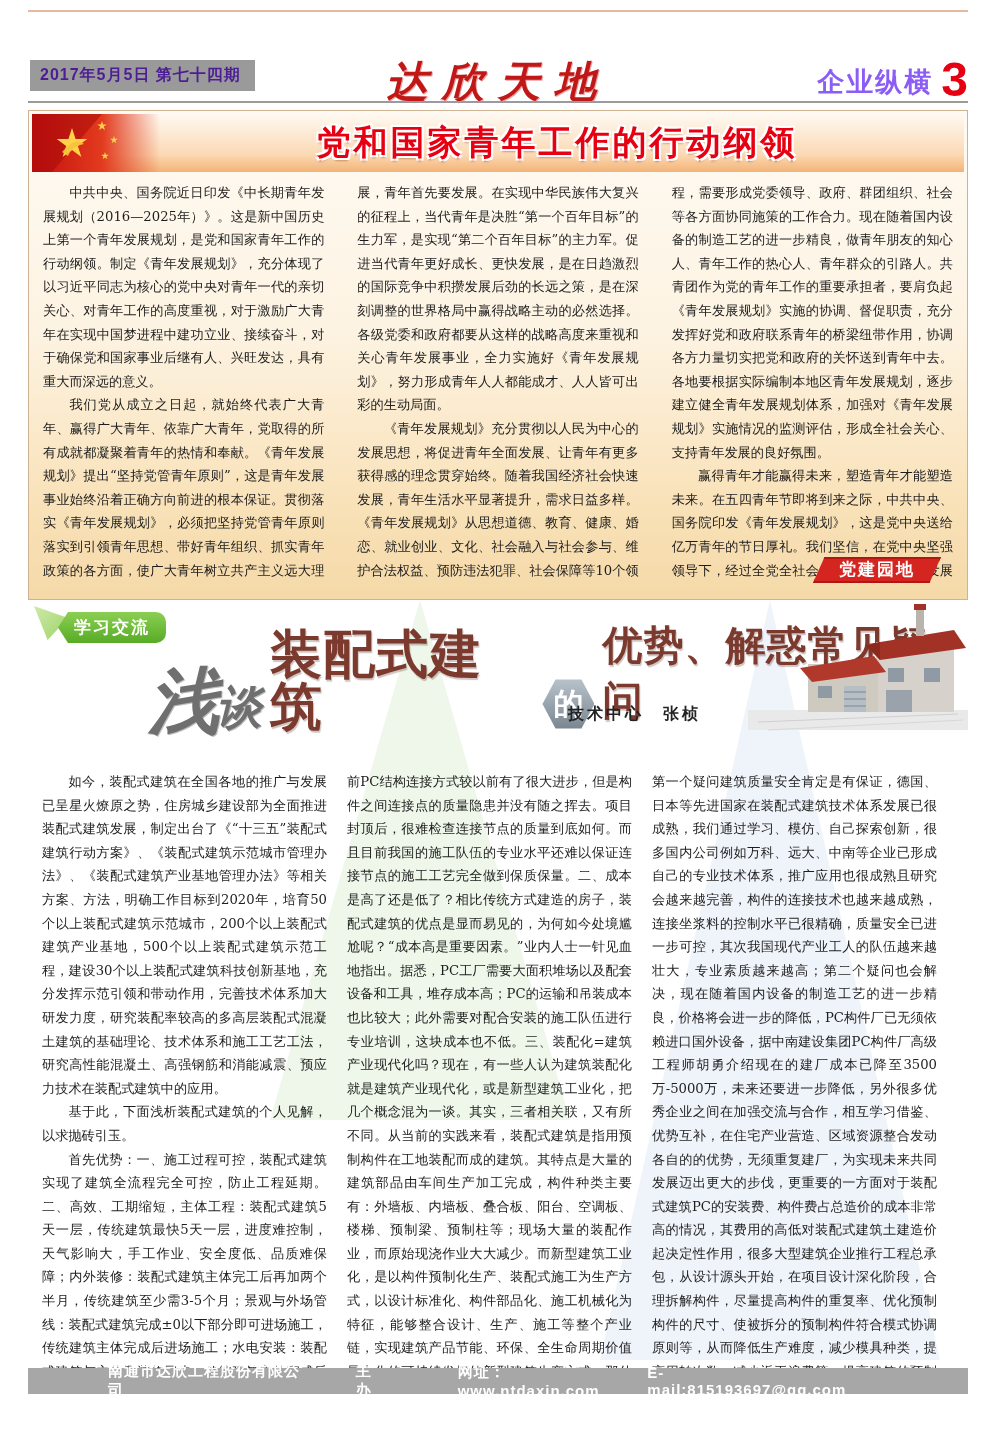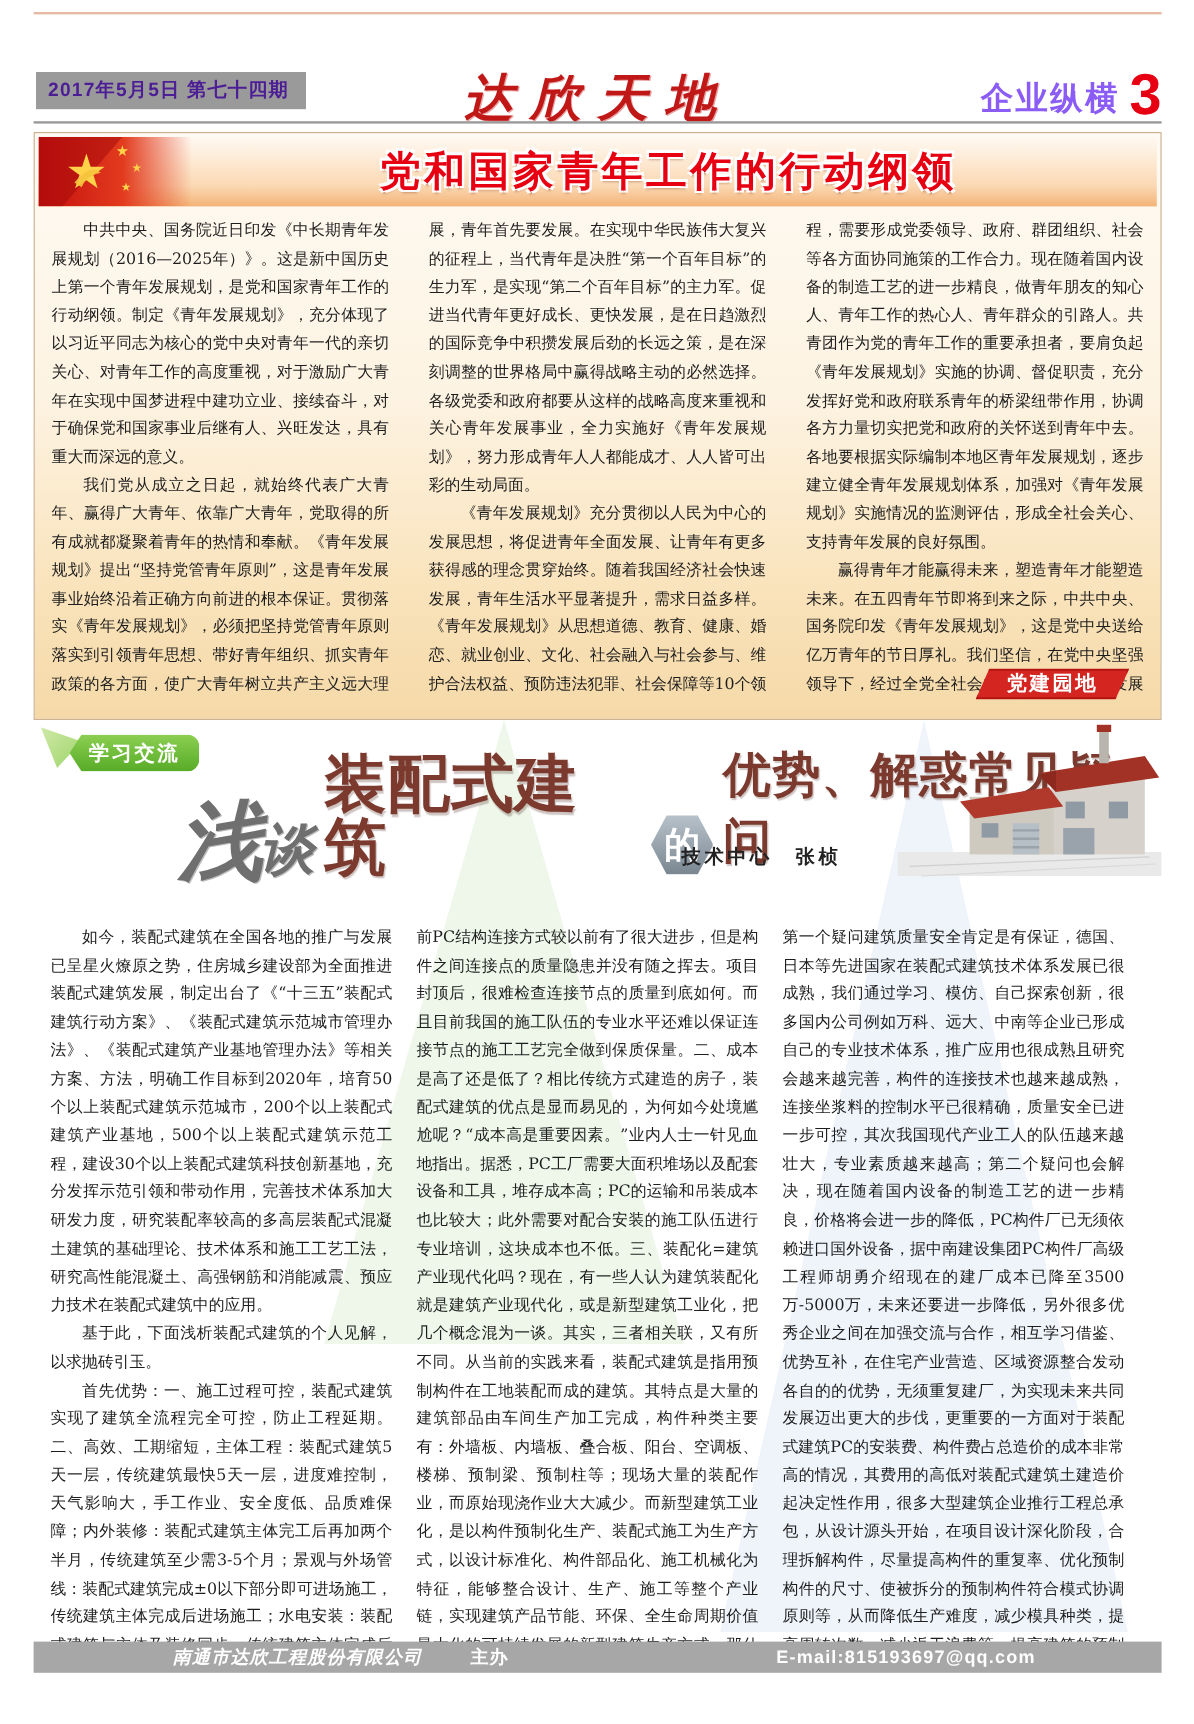--- a/index.html
+++ b/index.html
@@ -88,21 +88,21 @@
   .house { position:absolute; right:0; top:-2px; width:220px; height:134px; }
 
   
   .a2-cols { position:absolute; left:42px; right:58px; top:742px; height:622px;
     display:flex; gap:20px;margin-top:28px; }
 
   
   .footer { position:absolute; left:28px; right:27px; top:1368px; height:26px;
     background:#a7a7a7; color:#fff; display:flex; align-items:center;
     font-family:"Liberation Sans",sans-serif; font-weight:bold; font-size:15px; letter-spacing:1px; }
-  .footer .f-org { margin-left:116px;font-style:italic; }
+  .footer .f-org { margin-left:80px; }
   .footer .f-role { margin-left:40px; }
   .footer .f-web { margin-left:70px; }
   .footer .f-mail { margin-left:auto; margin-right:105px; }
 </style>
 </head>
 <body>
 
 <div class="page">
 
   <div class="top-rule"></div>
@@ -213,16 +213,17 @@
     </div>
     <div class="col">
       <p>第一个疑问建筑质量安全肯定是有保证，德国、日本等先进国家在装配式建筑技术体系发展已很成熟，我们通过学习、模仿、自己探索创新，很多国内公司例如万科、远大、中南等企业已形成自己的专业技术体系，推广应用也很成熟且研究会越来越完善，构件的连接技术也越来越成熟，连接坐浆料的控制水平已很精确，质量安全已进一步可控，其次我国现代产业工人的队伍越来越壮大，专业素质越来越高；第二个疑问也会解决，现在随着国内设备的制造工艺的进一步精良，价格将会进一步的降低，PC构件厂已无须依赖进口国外设备，据中南建设集团PC构件厂高级工程师胡勇介绍现在的建厂成本已降至3500万-5000万，未来还要进一步降低，另外很多优秀企业之间在加强交流与合作，相互学习借鉴、优势互补，在住宅产业营造、区域资源整合发动各自的的优势，无须重复建厂，为实现未来共同发展迈出更大的步伐，更重要的一方面对于装配式建筑PC的安装费、构件费占总造价的成本非常高的情况，其费用的高低对装配式建筑土建造价起决定性作用，很多大型建筑企业推行工程总承包，从设计源头开始，在项目设计深化阶段，合理拆解构件，尽量提高构件的重复率、优化预制构件的尺寸、使被拆分的预制构件符合模式协调原则等，从而降低生产难度，减少模具种类，提高周转次数，减少返工浪费等，提高建筑的预制率，发挥装配整体式的优势。</p>
       <p class="indent">装配整体式建筑与传统建筑施工工艺相比，其改变了以往建筑行业建设周期长、生产效率低下、劳动强度大等诸多缺点，装配式建筑将成为一个时代的重要标志，也是历史发展的必然趋势。作为每一个达欣人要积极把握建筑产业装配化方向，总结学习建筑产业装配式施工经验，推进装配式施工项目进程，在转型升级发展道路上不断前行。</p>
     </div>
   </div>
 
   <div class="footer">
     <span class="f-org">南通市达欣工程股份有限公司</span>
     <span class="f-role">主办</span>
+    <span class="f-web">网址：www.ntdaxin.com</span>
     <span class="f-mail">E-mail:815193697@qq.com</span>
   </div>
 
 </div>
 
 </body></html>

